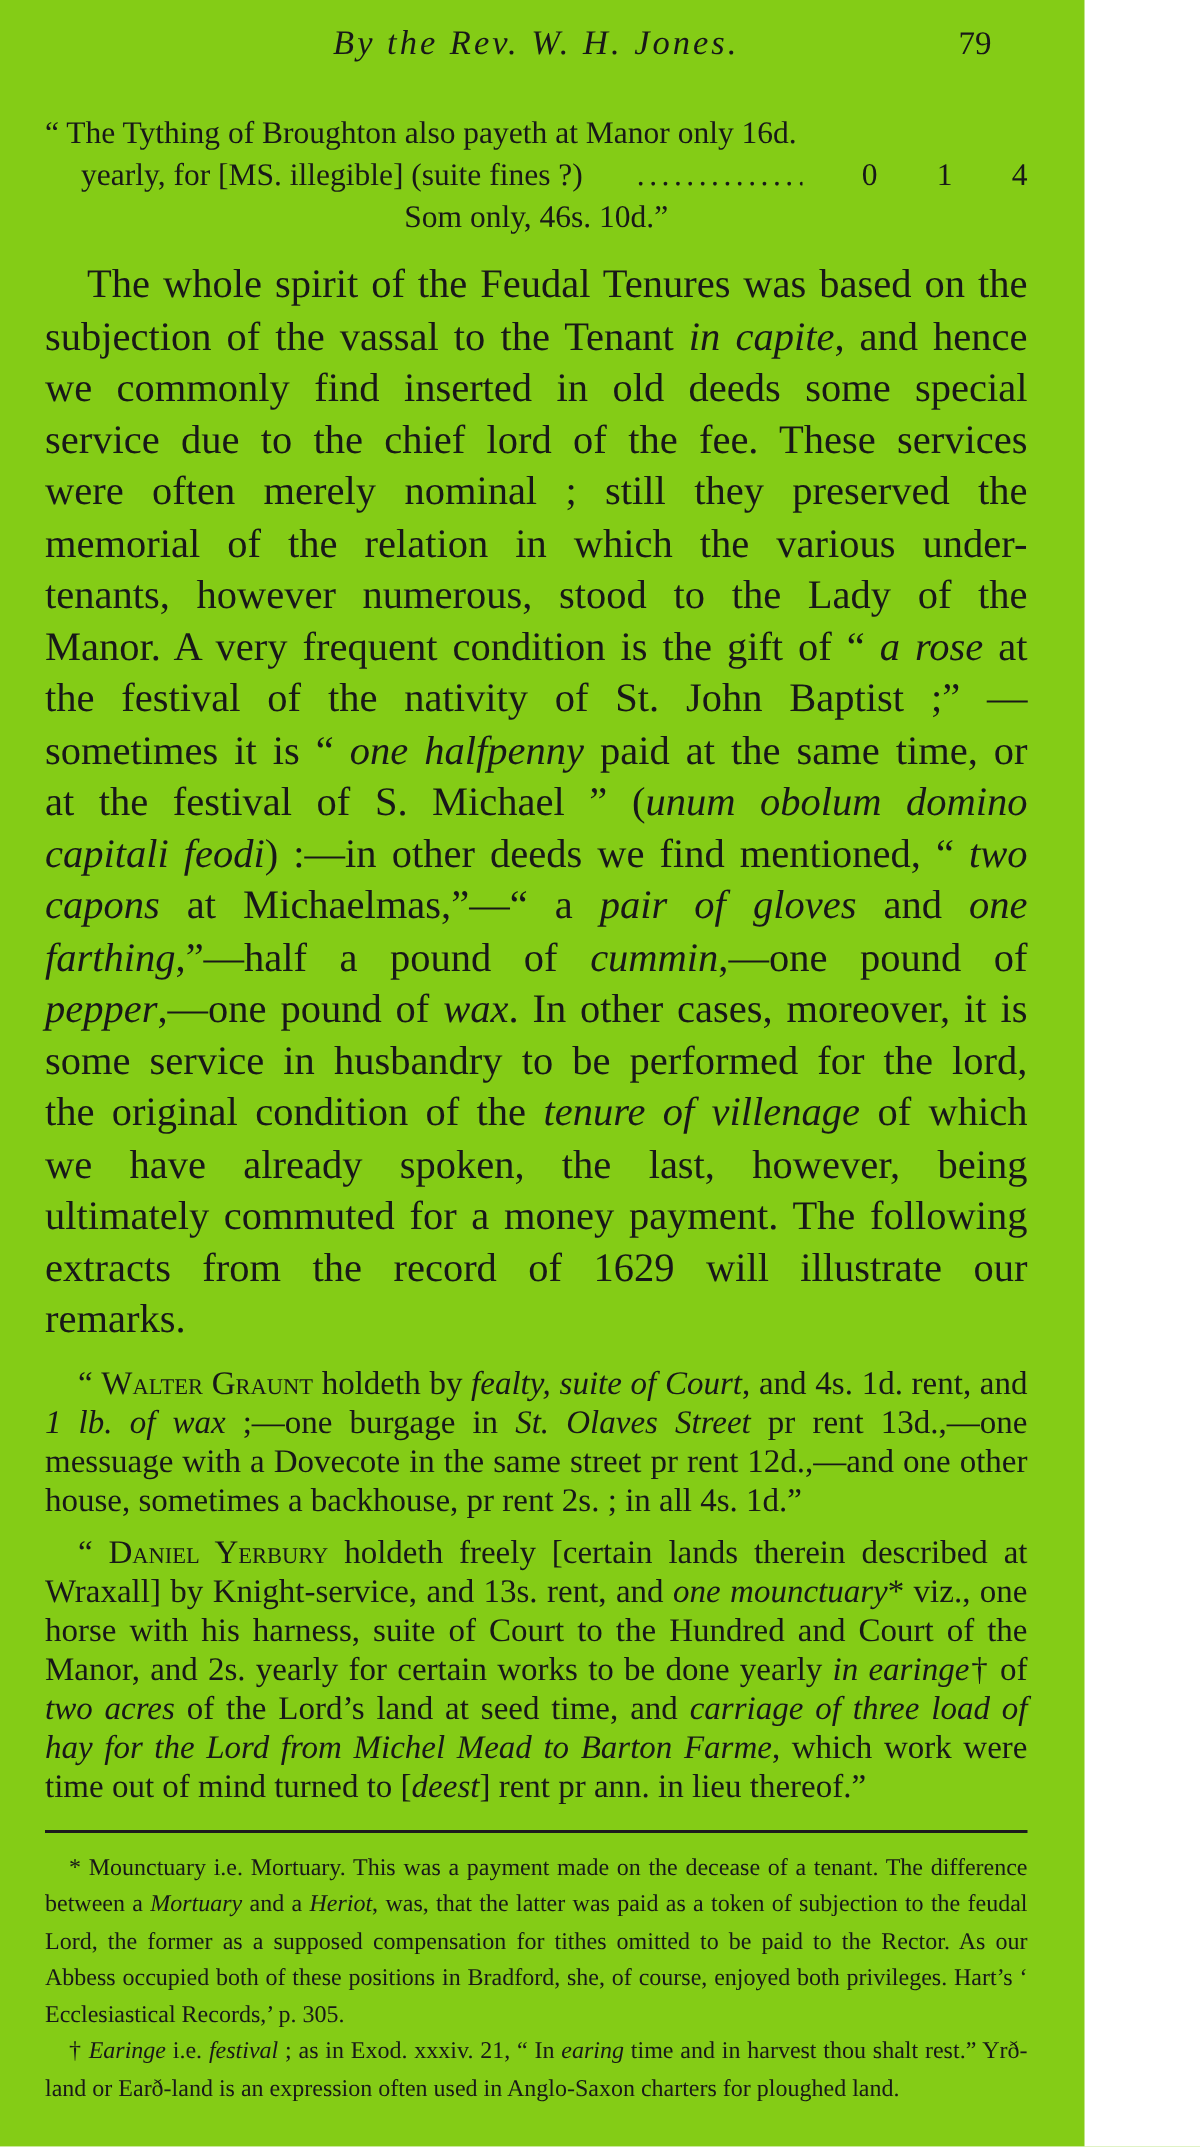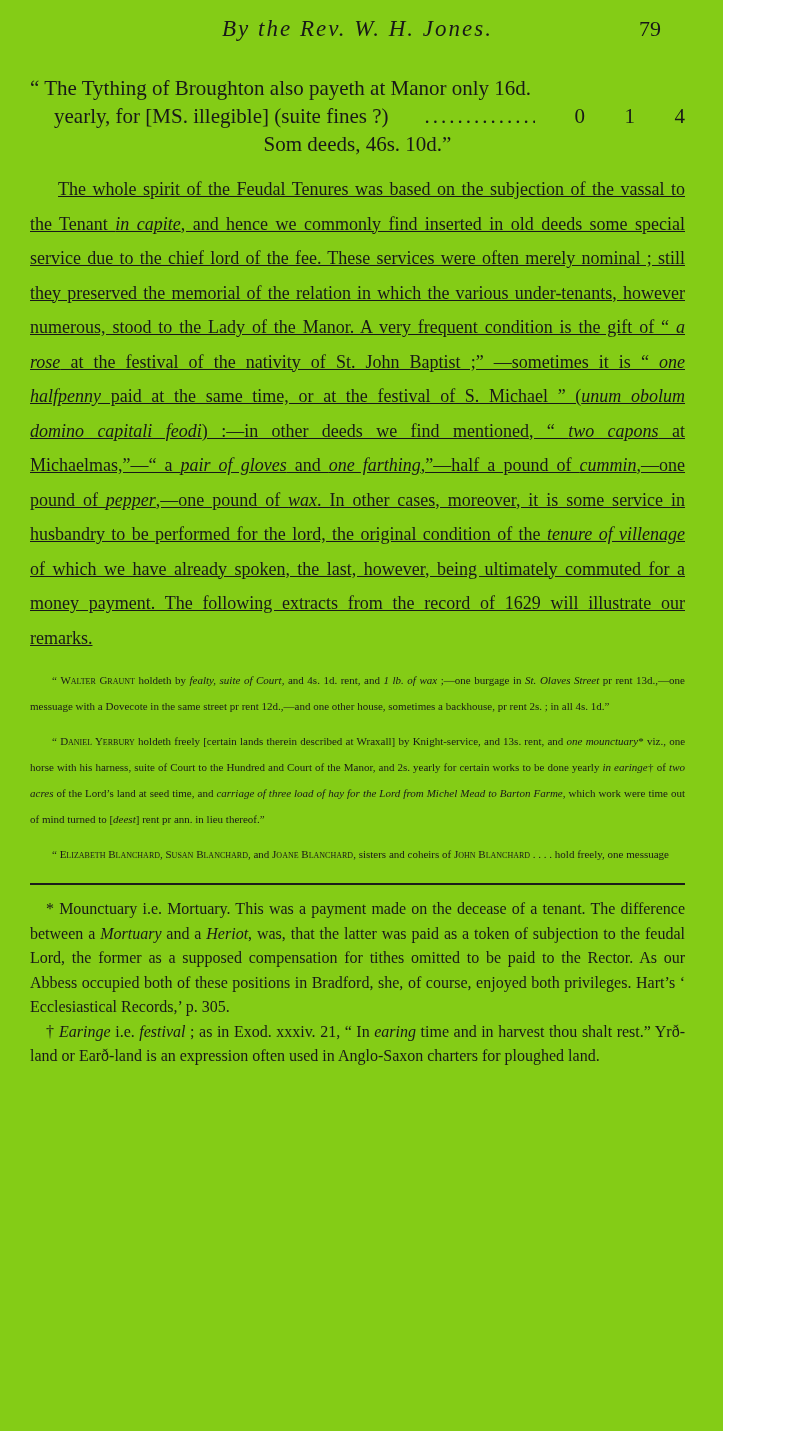--- a/index.html
+++ b/index.html
@@ -14,27 +14,26 @@
   .page-number { position: absolute; right: 24px; top: 0; font-size: 22px; }
 
   .quote-block { font-size: 21px; line-height: 28px; margin-bottom: 14px; }
   .quote-line-1 { white-space: nowrap; }
   .quote-line-2 { padding-left: 24px; display: flex; align-items: baseline; gap: 24px; }
   .quote-line-2 .leader { margin-left: 12px; letter-spacing: 3px; overflow: hidden; white-space: nowrap; flex: 1; }
   .quote-line-2 .amt { width: 26px; text-align: right; flex: none; }
   .quote-line-3 { text-align: center; }
 
   .main-para {
-    font-size: 18px; line-height: 34.5px;
+    font-size: 27px; line-height: 34.5px;
     text-align: justify; text-indent: 28px; margin: 0 0 12px 0;
     word-spacing: 1.5px;
-    text-decoration: underline;
   }
   .extract {
-    font-size: 11px; line-height: 26px;
+    font-size: 22px; line-height: 26px;
     text-align: justify; text-indent: 22px; margin: 0 0 9px 0;
   }
   .footnote-rule { border: none; border-top: 2.5px solid #1c1c1c; margin: 16px 0 12px 0; }
   .footnote {
     font-size: 16px; line-height: 24.5px;
     text-align: justify; text-indent: 16px; margin: 0;
   }
   .i  { font-style: italic; }
   .sc { font-variant: small-caps; }
 </style>
@@ -50,27 +49,26 @@
 
   <div class="quote-block">
     <div class="quote-line-1">“ The Tything of Broughton also payeth at Manor only 16d.</div>
     <div class="quote-line-2">
       <span>yearly, for [MS. illegible] (suite fines ?)</span>
       <span class="leader">.....................</span>
       <span class="amt">0</span>
       <span class="amt">1</span>
       <span class="amt">4</span>
     </div>
-    <div class="quote-line-3">Som deeds, 46s. 10d.”</div>
+    <div class="quote-line-3">Som only, 46s. 10d.”</div>
   </div>
 
   <p class="main-para"><span>The whole spirit of the Feudal Tenures was based on the subjection of the vassal to the Tenant </span><span class="i">in capite</span><span>, and hence we commonly find inserted in old deeds some special service due to the chief lord of the fee.  These services were often merely nominal ; still they preserved the memorial of the relation in which the various under-tenants, however numerous, stood to the Lady of the Manor.  A very frequent condition is the gift of “ </span><span class="i">a rose</span><span> at the festival of the nativity of St. John Baptist ;” —sometimes it is “ </span><span class="i">one halfpenny</span><span> paid at the same time, or at the festival of S. Michael ” (</span><span class="i">unum obolum domino capitali feodi</span><span>) :—in other deeds we find mentioned, “ </span><span class="i">two capons</span><span> at Michaelmas,”—“ a </span><span class="i">pair of gloves</span><span> and </span><span class="i">one farthing</span><span>,”—half a pound of </span><span class="i">cummin</span><span>,—one pound of </span><span class="i">pepper</span><span>,—one pound of </span><span class="i">wax</span><span>. In other cases, moreover, it is some service in husbandry to be performed for the lord, the original condition of the </span><span class="i">tenure of villenage</span><span> of which we have already spoken, the last, however, being ultimately commuted for a money payment.  The following extracts from the record of 1629 will illustrate our remarks.</span></p>
 
   <p class="extract"><span>“ </span><span class="sc">Walter Graunt</span><span> holdeth by </span><span class="i">fealty, suite of Court</span><span>, and 4s. 1d. rent, and </span><span class="i">1 lb. of wax</span><span> ;—one burgage in </span><span class="i">St. Olaves Street</span><span> pr rent 13d.,—one messuage with a Dovecote in the same street pr rent 12d.,—and one other house, sometimes a backhouse, pr rent 2s. ; in all 4s. 1d.”</span></p>
   <p class="extract"><span>“ </span><span class="sc">Daniel Yerbury</span><span> holdeth freely [certain lands therein described at Wraxall] by Knight-service, and 13s. rent, and </span><span class="i">one mounctuary</span><span>* viz., one horse with his harness, suite of Court to the Hundred and Court of the Manor, and 2s. yearly for certain works to be done yearly </span><span class="i">in earinge</span><span>† of </span><span class="i">two acres</span><span> of the Lord’s land at seed time, and </span><span class="i">carriage of three load of hay for the Lord from Michel Mead to Barton Farme</span><span>, which work were time out of mind turned to [</span><span class="i">deest</span><span>] rent pr ann. in lieu thereof.”</span></p>
-  <p class="extract"><span>“ </span><span class="sc">Elizabeth Blanchard</span><span>, </span><span class="sc">Susan Blanchard</span><span>, and </span><span class="sc">Joane Blanchard</span><span>, sisters and coheirs of </span><span class="sc">John Blanchard</span><span> . . . . hold freely, one messuage</span></p>
 
   <hr class="footnote-rule">
 
   <p class="footnote"><span>* Mounctuary i.e. Mortuary.  This was a payment made on the decease of a tenant. The difference between a </span><span class="i">Mortuary</span><span> and a </span><span class="i">Heriot</span><span>, was, that the latter was paid as a token of subjection to the feudal Lord, the former as a supposed compensation for tithes omitted to be paid to the Rector.  As our Abbess occupied both of these positions in Bradford, she, of course, enjoyed both privileges.  Hart’s ‘ Ecclesiastical Records,’ p. 305.</span></p>
   <p class="footnote"><span>† </span><span class="i">Earinge</span><span> i.e. </span><span class="i">festival</span><span> ; as in Exod. xxxiv. 21, “ In </span><span class="i">earing</span><span> time and in harvest thou shalt rest.”  Yrð-land or Earð-land is an expression often used in Anglo-Saxon charters for ploughed land.</span></p>
 
 </div>
 
 </body></html>

